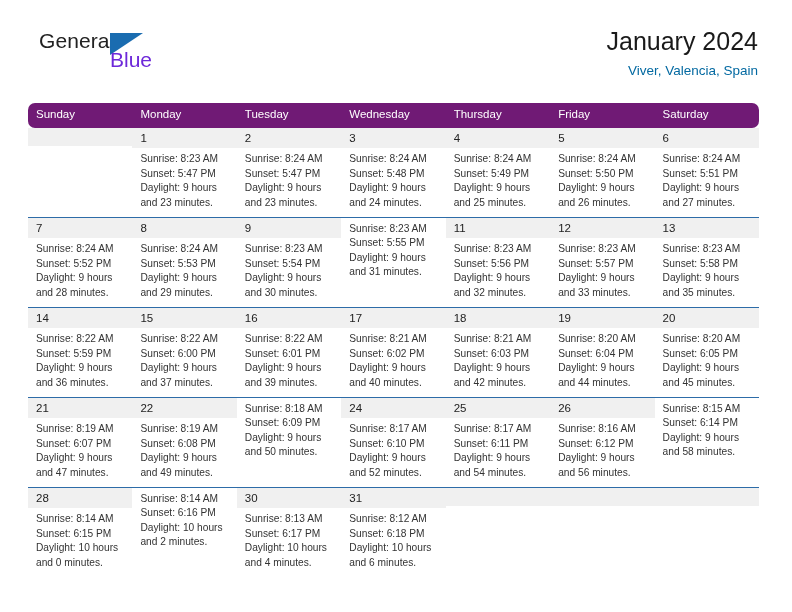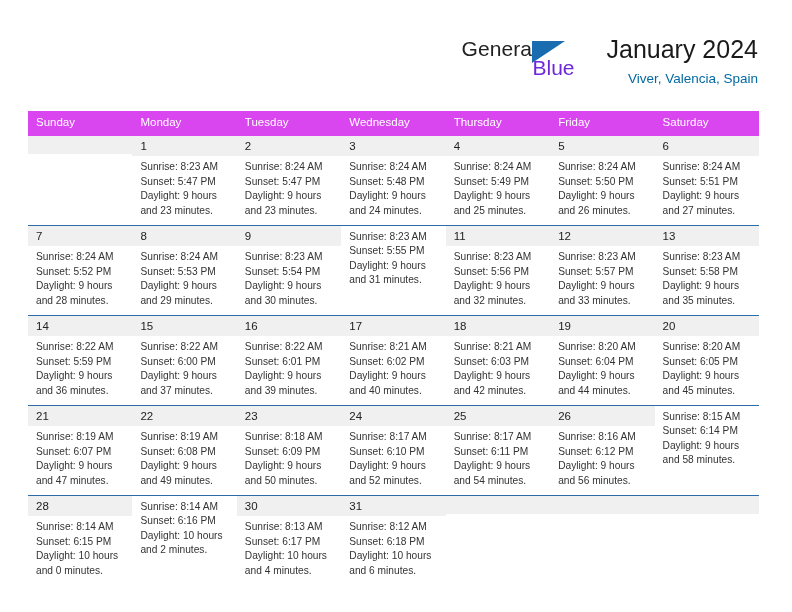--- a/index.html
+++ b/index.html
@@ -19,25 +19,24 @@
     position: relative;
     width: 792px;
     height: 612px;
     box-sizing: border-box;
   }
 
   
   .header {
     display: flex;
     align-items: flex-start;
-    justify-content: flex-end;
+    justify-content: space-between;
     padding: 28px 34px 0 34px;
     box-sizing: border-box;
     height: 75px;
-    margin-top: 8px;
   }
 
   .brand {
     position: relative;
     width: 150px;
     height: 48px;
     flex: 0 0 auto;
   }
   .brand-general {
     position: absolute;
@@ -88,21 +87,22 @@
   .calendar {
     position: absolute;
     left: 28px;
     top: 103px;
     width: 731px;
   }
 
   .weekday-row {
     display: grid;
     grid-template-columns: repeat(7, 1fr);
-    background: #d946ef;
+    background: #701a75;
+    border-radius: 7px;
   }
   .weekday {
     color: #ffffff;
     font-size: 11.5px;
     padding: 5px 0 6px 8px;
     box-sizing: border-box;
     line-height: 1.2;
   }
 
   .week-row {
@@ -384,21 +384,20 @@
           <div class="day-cell">
             <div class="day-number">22</div>
             <div class="day-body">
               <div>Sunrise: 8:19 AM</div>
               <div>Sunset: 6:08 PM</div>
               <div>Daylight: 9 hours</div>
               <div>and 49 minutes.</div>
             </div>
           </div>
           <div class="day-cell">
-            <div class="day-number">23</div>
             <div class="day-body">
               <div>Sunrise: 8:18 AM</div>
               <div>Sunset: 6:09 PM</div>
               <div>Daylight: 9 hours</div>
               <div>and 50 minutes.</div>
             </div>
           </div>
           <div class="day-cell">
             <div class="day-number">24</div>
             <div class="day-body">

